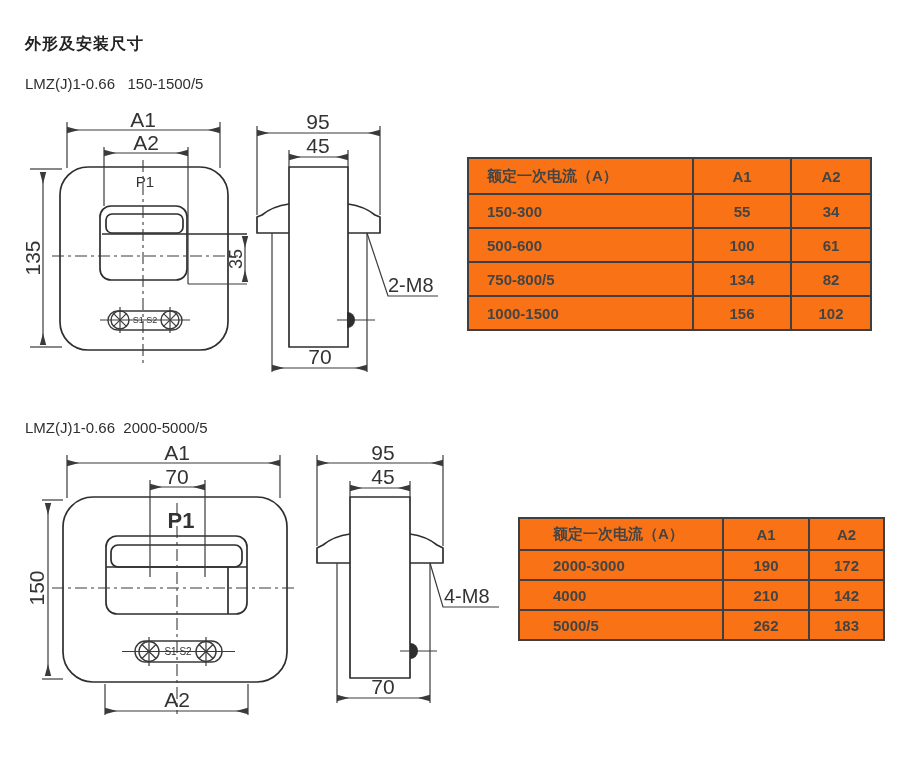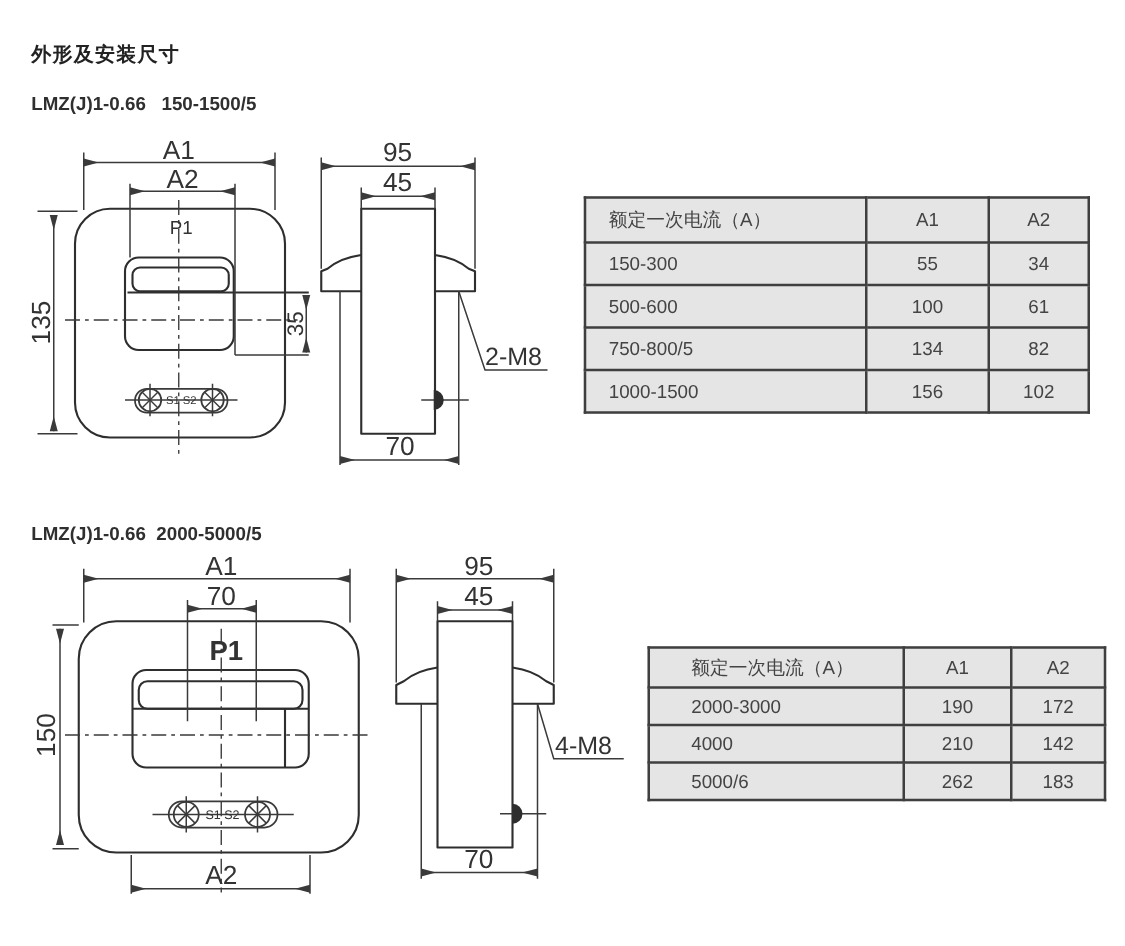--- a/index.html
+++ b/index.html
@@ -5,38 +5,38 @@
   html,body{margin:0;padding:0;}
   body{
     width:900px;height:757px;position:relative;background:#ffffff;
     font-family:"Liberation Sans", sans-serif;color:#333;overflow:hidden;
   }
   .page-title{
     position:absolute;left:25px;top:34px;font-size:16px;font-weight:bold;color:#222;
     white-space:pre;letter-spacing:1px;
   }
   .subtitle{
-    position:absolute;left:25px;font-size:15px;font-weight:bold;color:#2f2f2f;white-space:pre;
+    position:absolute;left:25px;font-size:15px;font-weight:normal;color:#2f2f2f;white-space:pre;
   }
   .sub1{top:75px;}
   .sub2{top:419px;}
   svg{position:absolute;display:block;}
   svg text{fill:#333;font-family:"Liberation Sans", sans-serif;}
   .part{stroke:#2e2e2e;stroke-width:1.7;fill:none;stroke-linejoin:round;}
   .dim{stroke:#3a3a3a;stroke-width:1.2;fill:none;}
   .cl{stroke:#3a3a3a;stroke-width:1.1;fill:none;stroke-dasharray:12 4 3 4;}
   .dimtext{font-size:21px;}
   .dimtext-sm{font-size:18px;}
   .p1-sm{font-size:15px;}
   .p1-lg{font-size:22px;font-weight:600;}
   .s1s2{font-size:9px;}
   .blk{fill:#2e2e2e;stroke:none;}
   table.spec{
     position:absolute;border-collapse:collapse;table-layout:fixed;
-    font-size:15px;color:#444;background:#e5e5e5;
+    font-size:15px;color:#444;background:#f97316;font-weight:bold;
   }
   table.spec td{
     border:2px solid #3f3f3f;padding:0;overflow:hidden;white-space:nowrap;
   }
   table.spec td.lbl{text-align:left;}
   table.spec td.num{text-align:center;}
   #table1{left:467px;top:157px;}
   #table1 td{height:32px;}
   #table1 tr.hdr td{height:34px;}
   #table1 td.lbl{padding-left:18px;}
@@ -266,18 +266,18 @@
     <td class="lbl">2000-3000</td>
     <td class="num">190</td>
     <td class="num">172</td>
   </tr>
   <tr>
     <td class="lbl">4000</td>
     <td class="num">210</td>
     <td class="num">142</td>
   </tr>
   <tr>
-    <td class="lbl">5000/6</td>
+    <td class="lbl">5000/5</td>
     <td class="num">262</td>
     <td class="num">183</td>
   </tr>
 </tbody>
   </table>
 
 </body></html>

